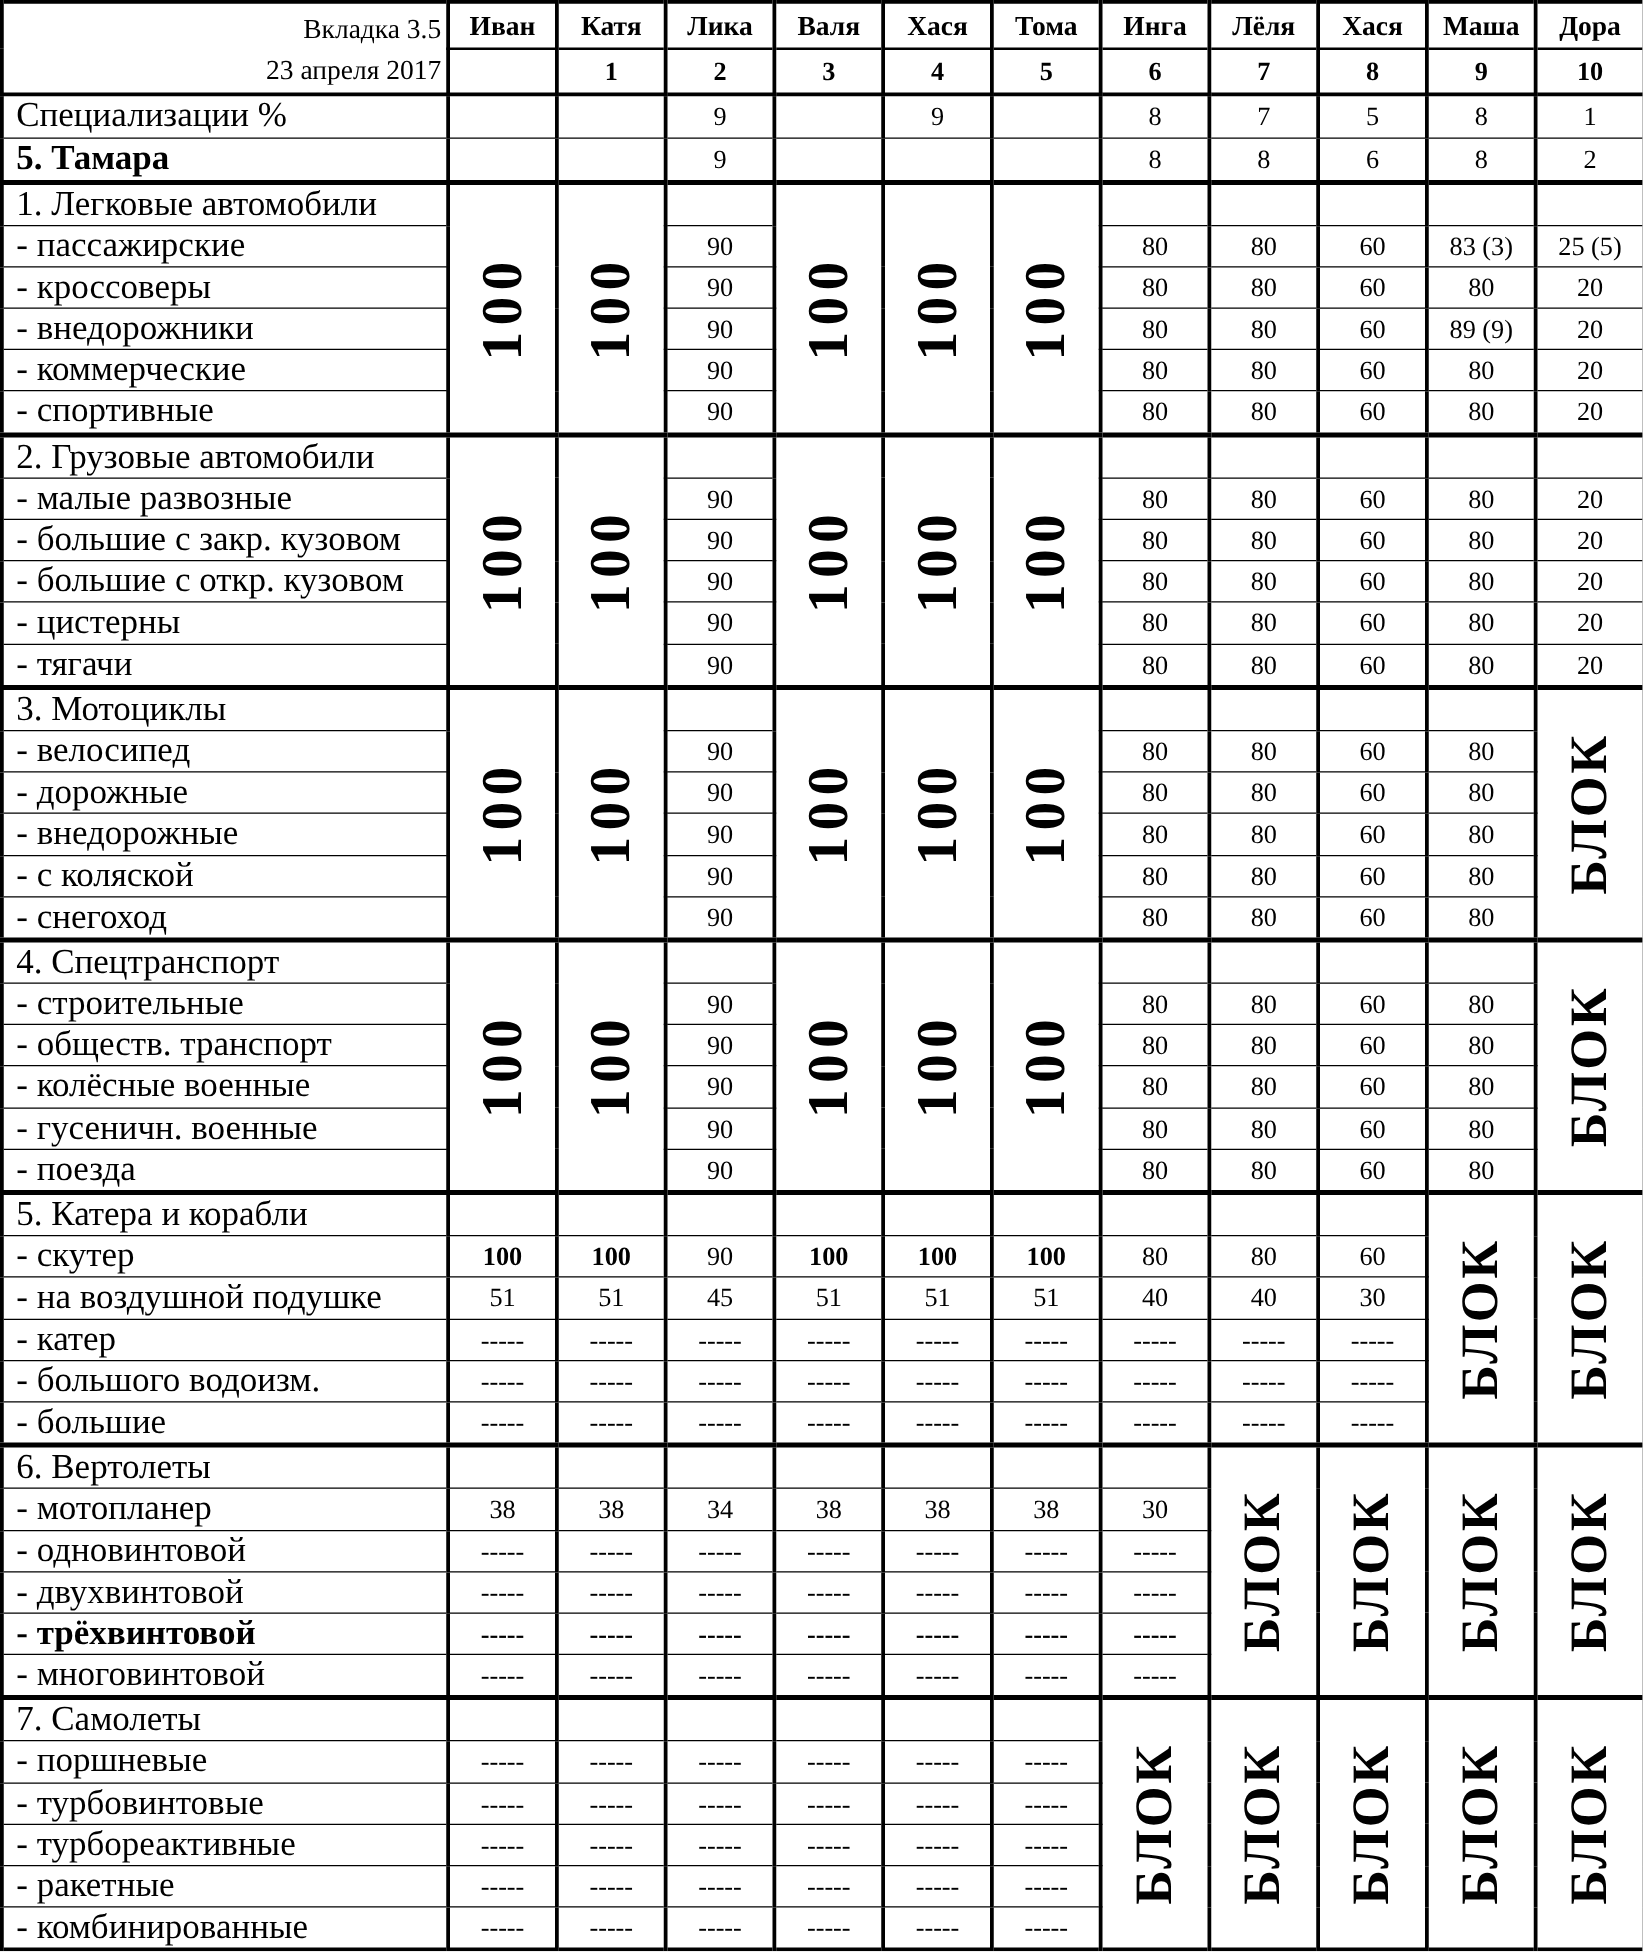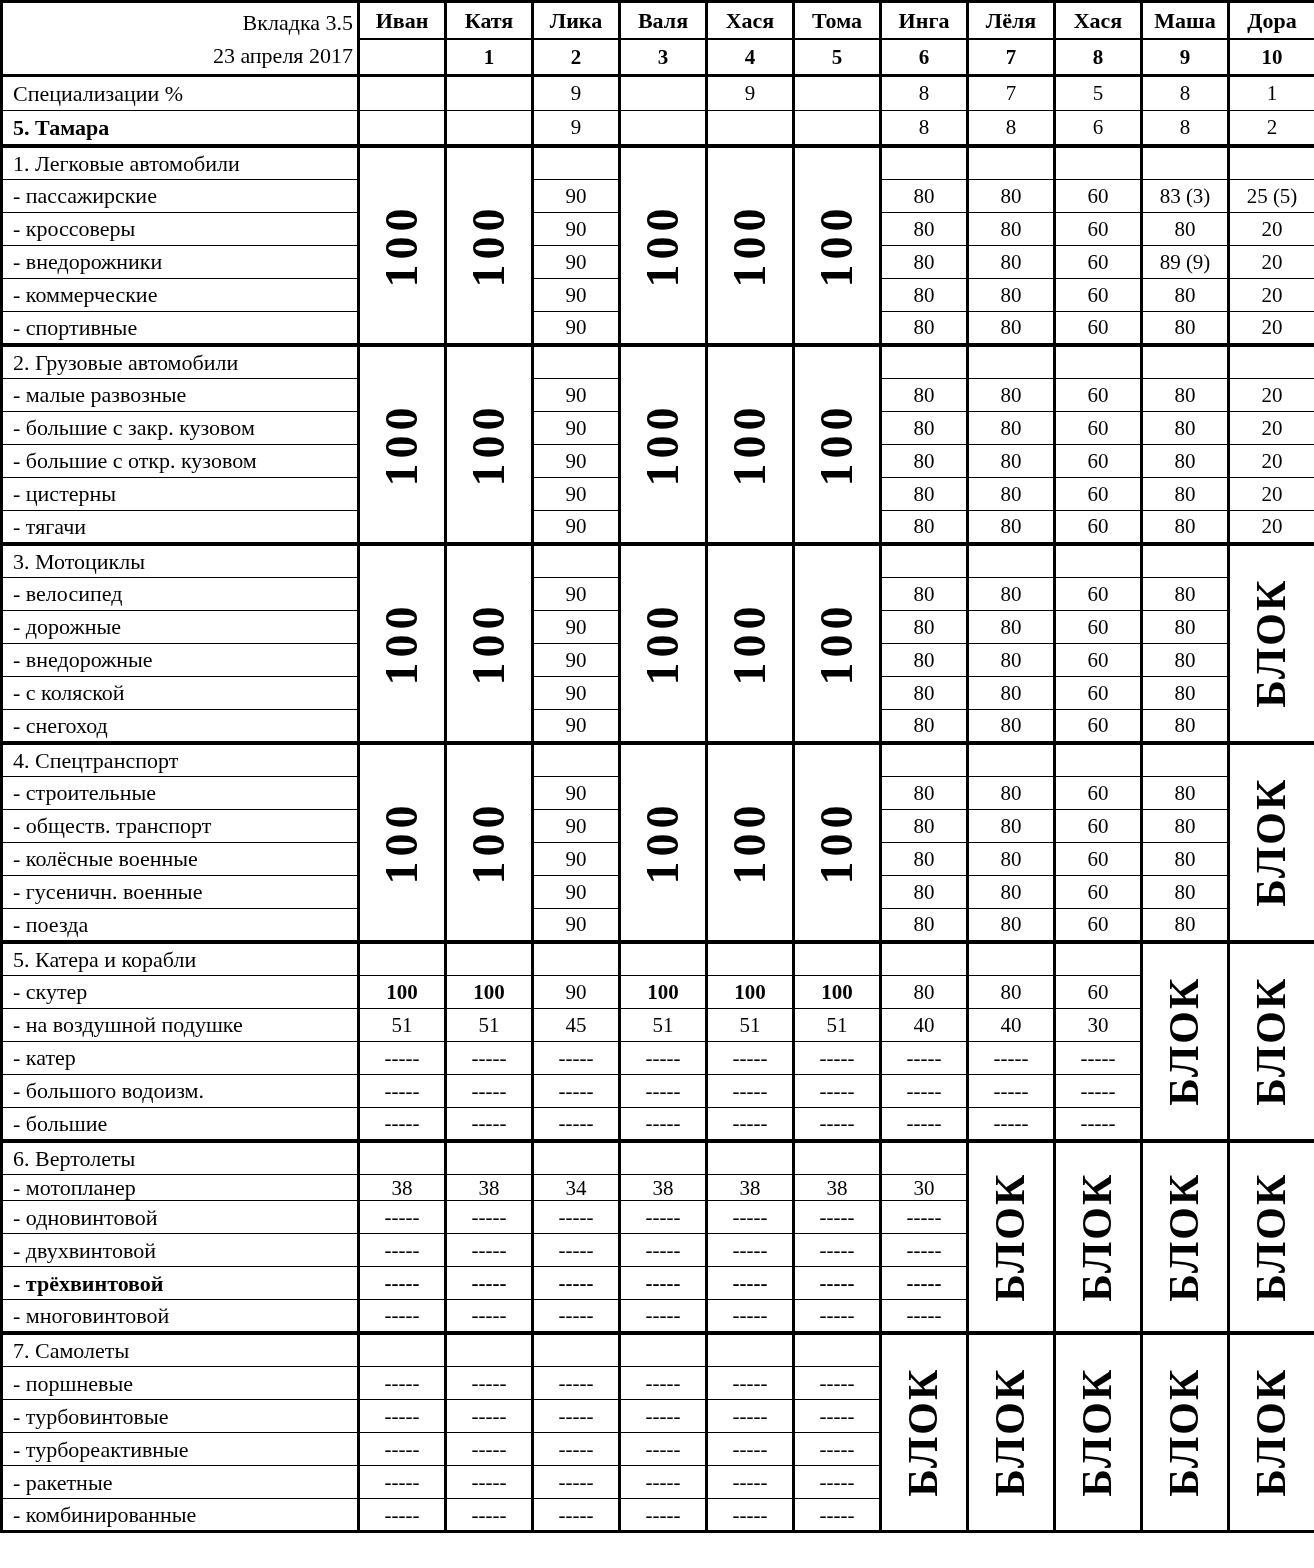--- a/index.html
+++ b/index.html
@@ -6,21 +6,21 @@
   body{width:1314px;font-family:"Liberation Serif","DejaVu Serif",serif;color:#000;}
   table{border-collapse:collapse;table-layout:fixed;width:1314px;border:3px solid #000;}
   td{
     border:1.5px solid #000;
     border-left-width:3px;border-right-width:3px;
     padding:0;margin:0;
     text-align:center;vertical-align:middle;
     font-size:21px;line-height:1.15;
     overflow:hidden;white-space:nowrap;
   }
-  .label-cell{text-align:left;padding:0 4px 0 10px;font-size:22px;}
+  .label-cell{text-align:left;padding:0 4px 0 10px;font-size:28px;}
   .corner-cell{text-align:right;padding:2px 4px 2px 10px;font-size:22px;border-bottom-width:3px;white-space:normal;}
   .corner-cell div{line-height:1.5;}
   .name-cell{font-size:22px;font-weight:bold;border-bottom-width:2px;}
   .num-cell{font-weight:bold;border-bottom-width:3px;}
   .bold{font-weight:bold;}
   .section-top{border-top-width:4px;}
   .vcell{position:relative;}
   .vwrap{position:absolute;inset:0;display:flex;align-items:center;justify-content:center;overflow:hidden;}
   .v100{transform:rotate(-90deg);font-weight:bold;font-size:46px;letter-spacing:5px;white-space:nowrap;}
   .vblok{transform:rotate(-90deg);font-weight:bold;font-size:42px;letter-spacing:2px;white-space:nowrap;}

